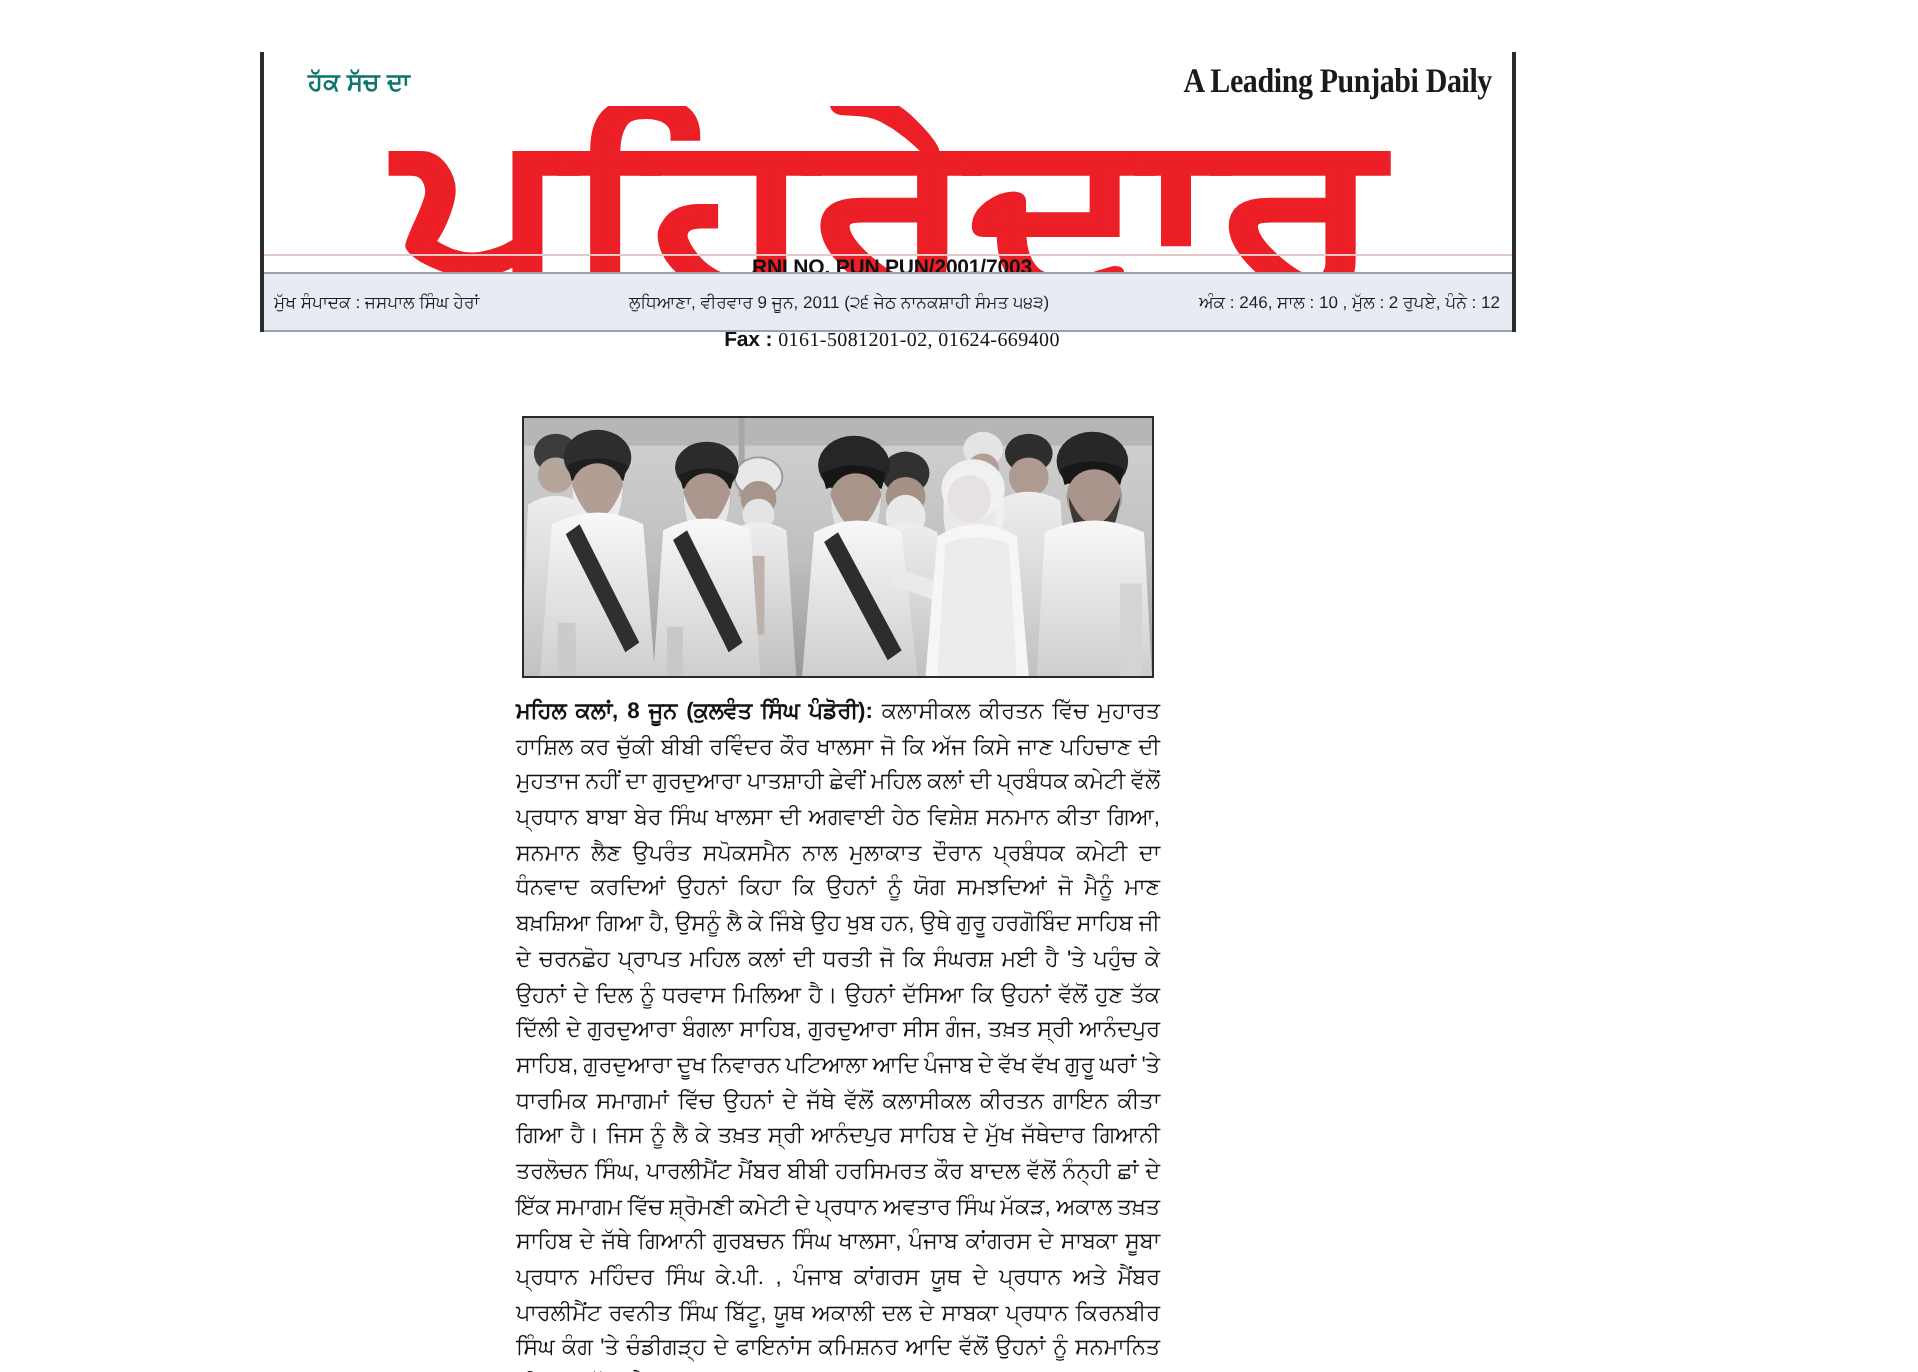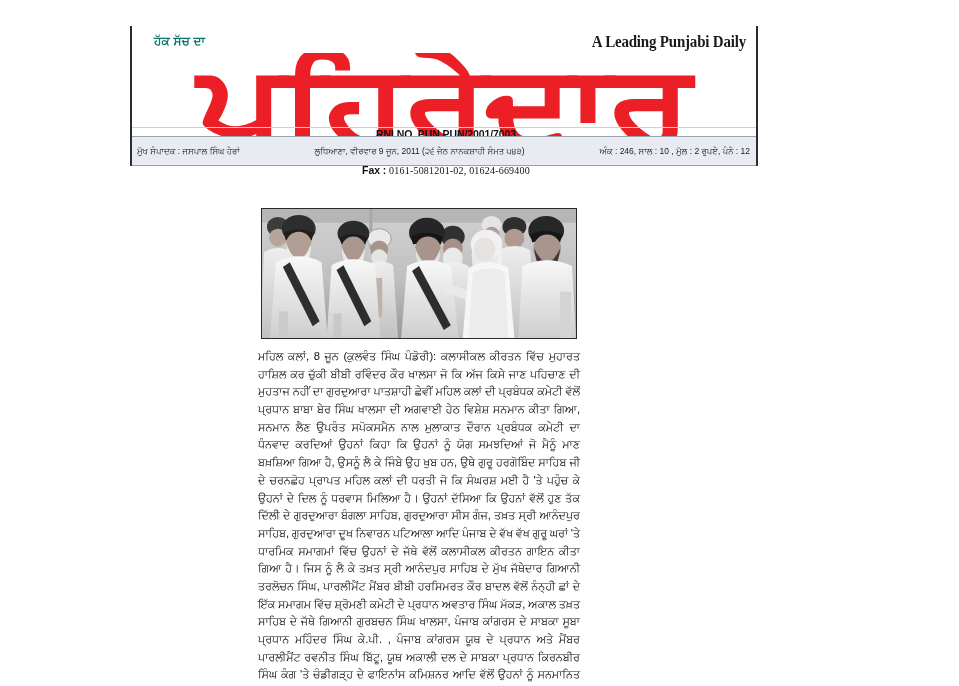--- a/index.html
+++ b/index.html
@@ -182,21 +182,21 @@
     font-family: "Liberation Sans", sans-serif;
     font-size: 11.2px;
     line-height: 1.58;
     color: #131313;
     text-align: justify;
     text-justify: inter-word;
     letter-spacing: -0.05px;
     word-spacing: -0.4px;
   }
   #body-copy .dateline {
-    font-weight: 400;
+    font-weight: 700;
   }
   #body-copy p { margin: 0; }
 </style>
 </head>
 <body>
 
 <div id="page">
 
   <div id="masthead">
 

